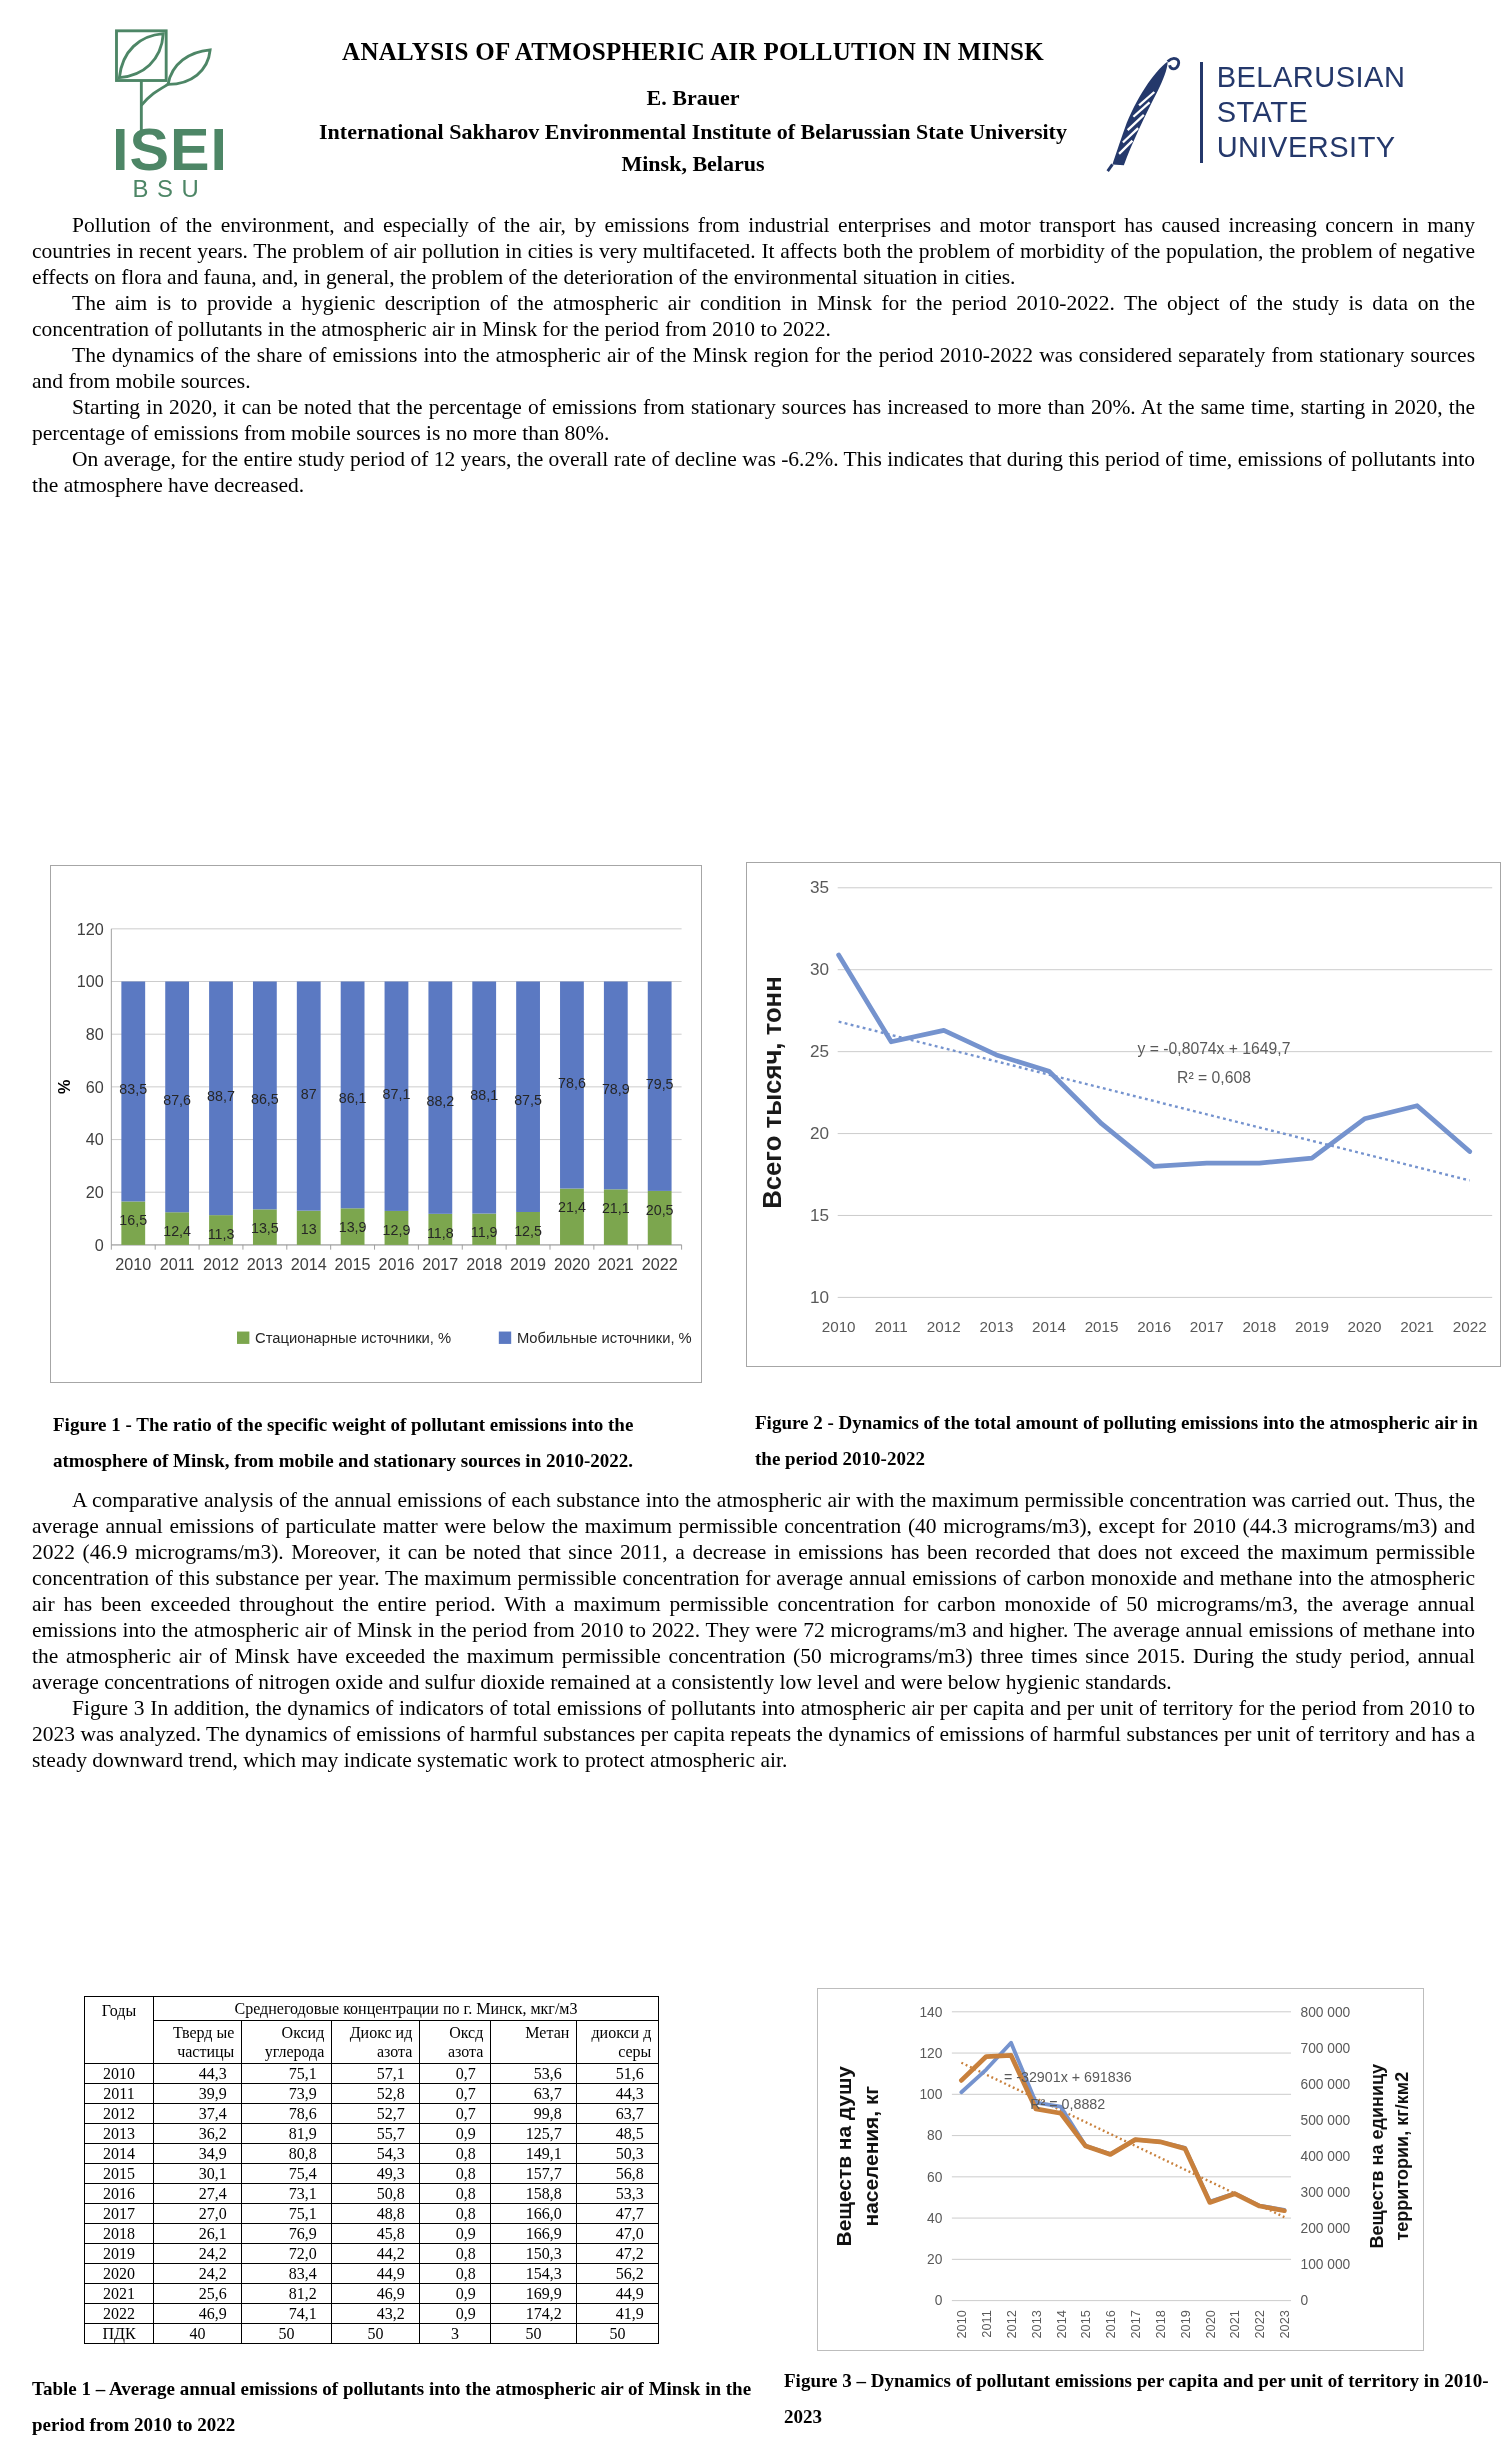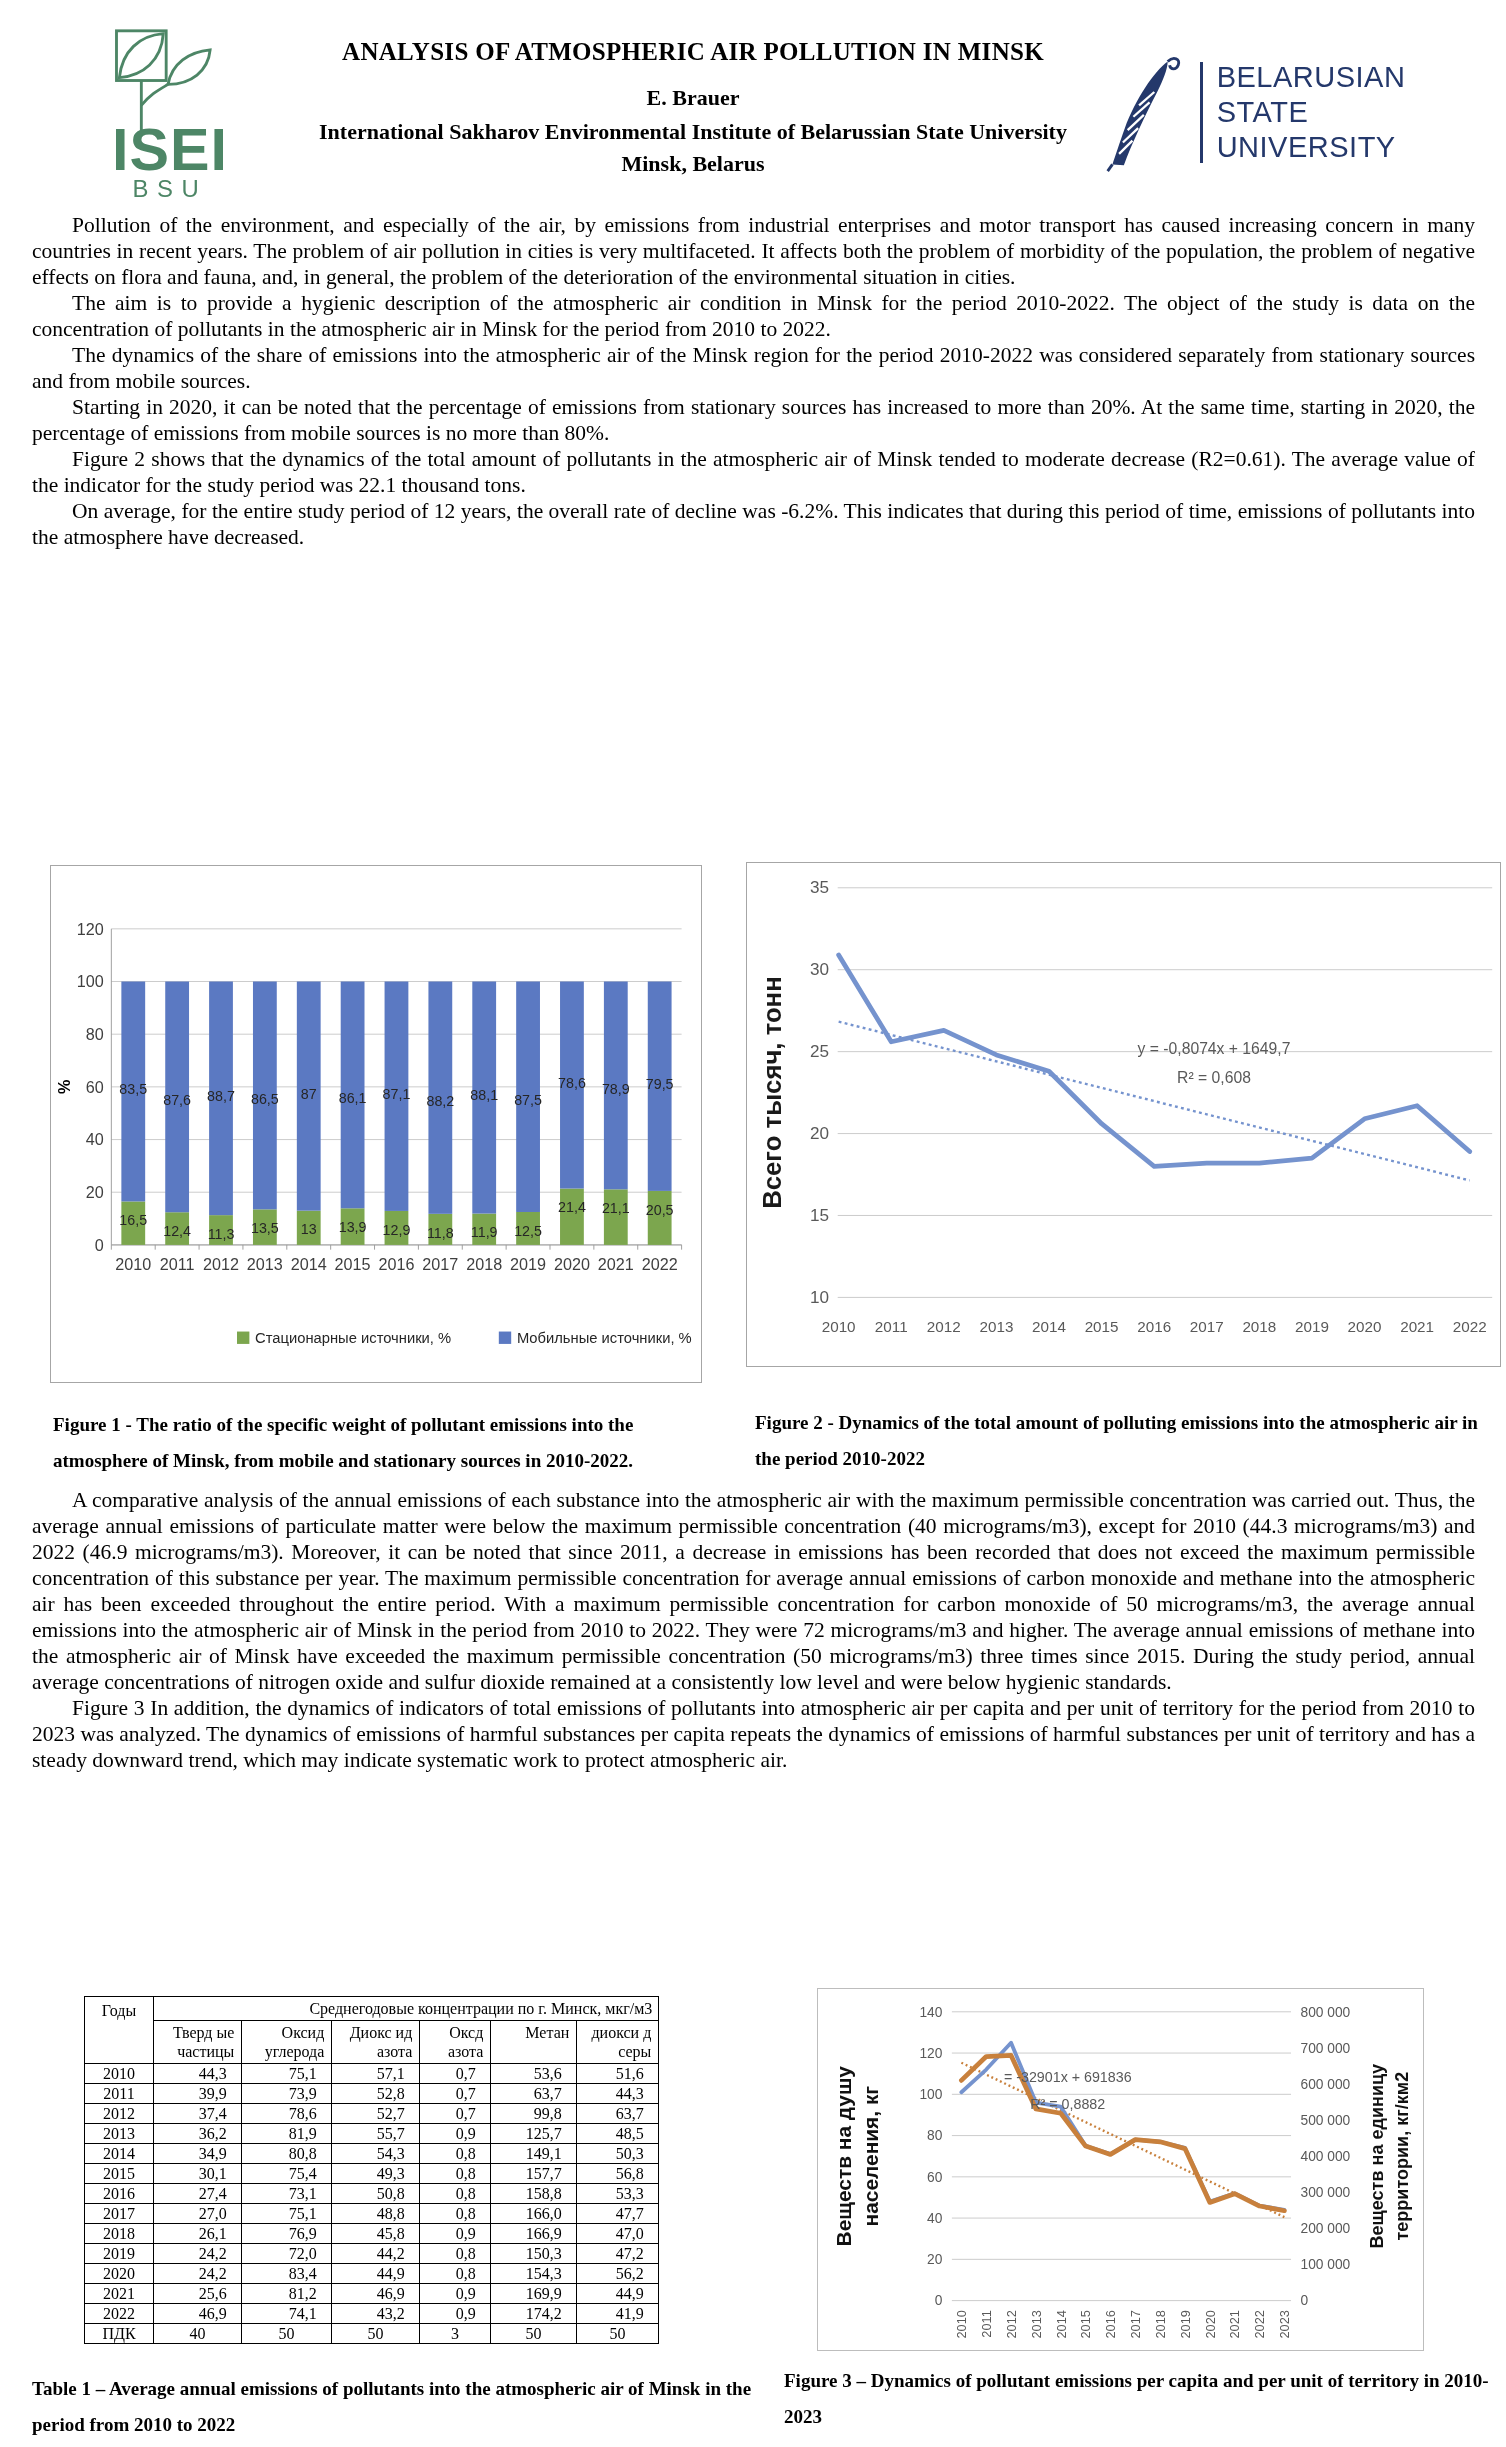--- a/index.html
+++ b/index.html
@@ -19,21 +19,21 @@
   .figbox svg{display:block;width:100%;height:100%}
   .figcap{font-weight:bold;font-size:19px;line-height:36px}
   svg text{font-family:"Liberation Sans","DejaVu Sans",sans-serif}
   .bsu{left:1095px;top:52px;display:flex;align-items:center;gap:13.4px}
   .bsu-div{width:2.9px;height:101px;background:#24386b}
   .bsu-text{font-family:"Liberation Sans","DejaVu Sans",sans-serif;font-size:29px;line-height:35px;
             color:#24386b;letter-spacing:0.5px}
   table.t1{border-collapse:collapse;font-size:16px;background:#fff;border:1.9px solid #000}
   .t1 td{border:1px solid #000;height:20px;line-height:19px;padding:0 14.3px 0 3.8px;text-align:right;white-space:nowrap}
   .t1 thead{border-bottom:1.9px solid #000}
-  .t1 .group-h{padding:1.9px 5.7px;white-space:nowrap}
+  .t1 .group-h{text-align:center;padding:1.9px 5.7px;white-space:nowrap}
   .t1 .sub-h{text-align:right;white-space:normal;line-height:19px;padding:1.9px 6.7px 1.9px 4.8px;vertical-align:top;font-size:16px}
   .t1 .year-h{text-align:center;vertical-align:top;padding:3.8px 3.8px 0 3.8px}
   .t1 .year-cell{text-align:center;padding:0 3.8px}
   .t1 tr.pdk td{text-align:center;padding:0 3.8px}
 </style>
 </head>
 <body>
 
 <div class="page">
 
@@ -75,21 +75,20 @@
       <div>STATE</div>
       <div>UNIVERSITY</div>
     </div>
   </div>
 
   <div class="abs textblock" style="top:212px">
     <p>Pollution of the environment, and especially of the air, by emissions from industrial enterprises and motor transport has caused increasing concern in many countries in recent years. The problem of air pollution in cities is very multifaceted. It affects both the problem of morbidity of the population, the problem of negative effects on flora and fauna, and, in general, the problem of the deterioration of the environmental situation in cities.</p>
     <p>The aim is to provide a hygienic description of the atmospheric air condition in Minsk for the period 2010-2022. The object of the study is data on the concentration of pollutants in the atmospheric air in Minsk for the period from 2010 to 2022.</p>
     <p>The dynamics of the share of emissions into the atmospheric air of the Minsk region for the period 2010-2022 was considered separately from stationary sources and from mobile sources.</p>
     <p>Starting in 2020, it can be noted that the percentage of emissions from stationary sources has increased to more than 20%. At the same time, starting in 2020, the percentage of emissions from mobile sources is no more than 80%.</p>
-    <p>Figure 2 shows that the dynamics of the total amount of pollutants in the atmospheric air of Minsk tended to moderate decrease (R2=0.61). The average value of the indicator for the study period was 22.1 thousand tons.</p>
     <p>On average, for the entire study period of 12 years, the overall rate of decline was -6.2%. This indicates that during this period of time, emissions of pollutants into the atmosphere have decreased.</p>
   </div>
 
   <div class="abs figbox" style="left:50px;top:865px;width:652px;height:518px">
     <svg viewBox="0 0 682 542">
         <g>
           <line x1="63" y1="398" x2="662" y2="398" stroke="#c9c9c9" stroke-width="1"></line>
           <text x="55" y="404" text-anchor="end" font-size="17" fill="#3f3f3f">0</text>
           <line x1="63" y1="342.6666666666667" x2="662" y2="342.6666666666667" stroke="#c9c9c9" stroke-width="1"></line>
           <text x="55" y="348.6666666666667" text-anchor="end" font-size="17" fill="#3f3f3f">20</text>

